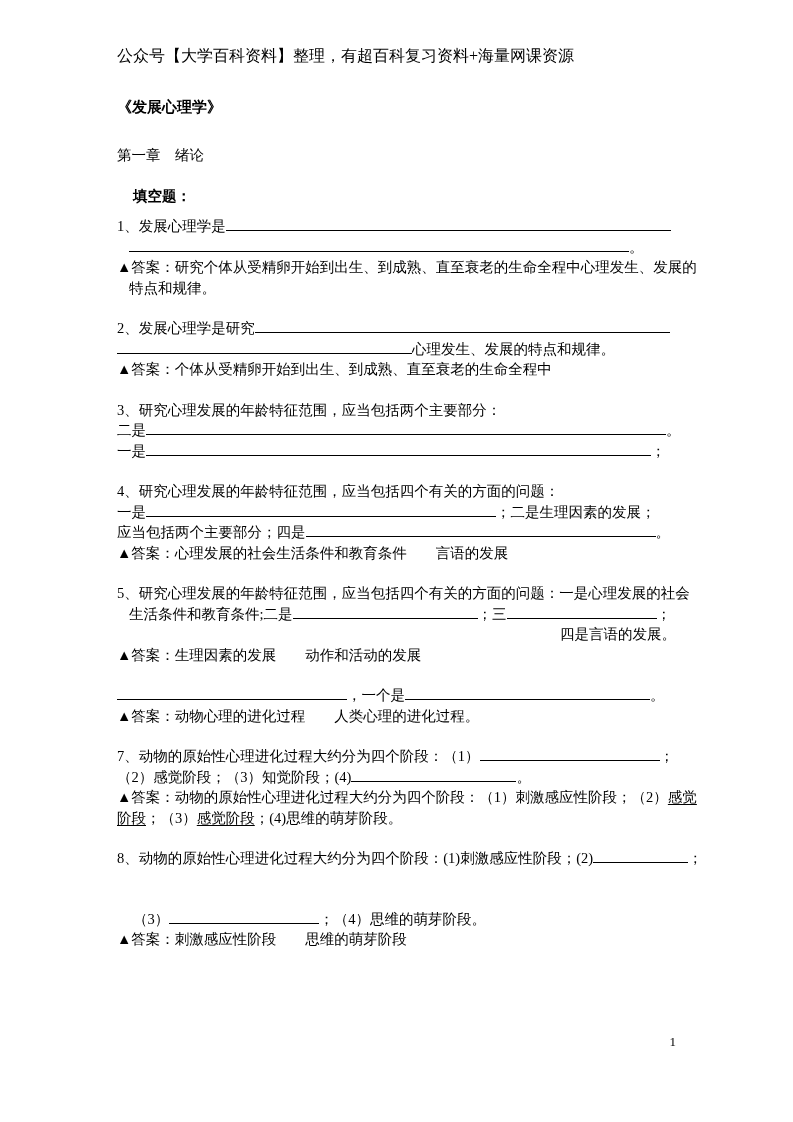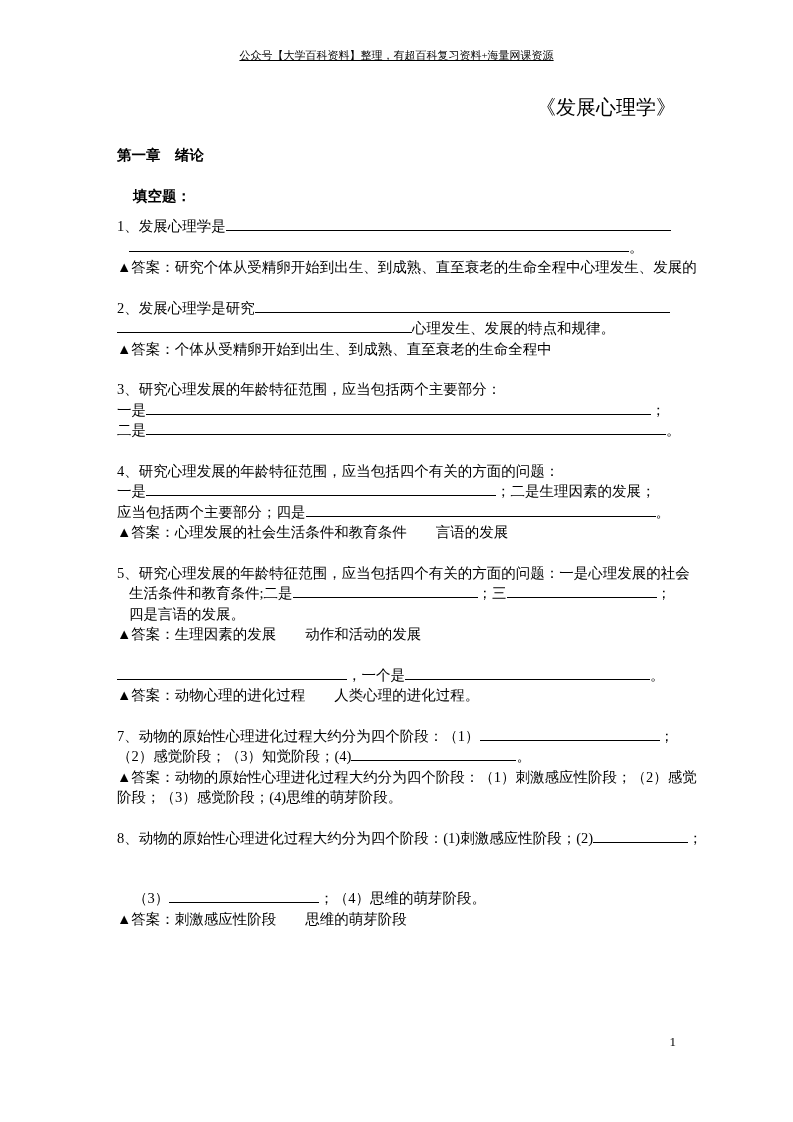--- a/index.html
+++ b/index.html
@@ -13,40 +13,39 @@
     height: 1122px;
     box-sizing: border-box;
     background: #ffffff;
     color: #000000;
     font-family: "Liberation Serif", "DejaVu Serif", serif;
     font-size: 14.5px;
     padding: 48px 117px 0 117px;
     overflow: hidden;
   }
   .doc-header {
-    text-align: center;
-    font-size: 11px;
+    text-align: left;
+    font-size: 16px;
     line-height: 15px;
-    text-decoration: underline;
   }
   .doc-title {
-    text-align: right;
-    font-size: 20px;
-    font-weight: 400;
+    text-align: left;
+    font-size: 15px;
+    font-weight: 700;
     margin: 30px 0 0 0;
     line-height: 28px;
   }
   .textbook-line {
     margin: 42px 0 0 0;
     line-height: 20.5px;
   }
   .bold { font-weight: bold; }
   .chapter {
     font-size: 14.5px;
-    font-weight: bold;
+    font-weight: normal;
     margin: 24px 0 0 0;
     line-height: 20.5px;
   }
   .section {
     font-size: 14.5px;
     font-weight: bold;
     margin: 20px 0 0 16px;
     line-height: 20.5px;
   }
   .questions { margin-top: 10px; }
@@ -55,20 +54,21 @@
     line-height: 20.5px;
     min-height: 20.5px;
     white-space: nowrap;
   }
   .blank {
     display: inline-block;
     height: 14px;
     border-bottom: 1px solid #000000;
   }
   .u {
+    text-decoration: underline;
     text-underline-offset: 2px;
   }
   .page-number {
     position: absolute;
     top: 1034px;
     right: 117px;
     font-size: 13px;
   }
 </style>
 </head>
@@ -77,41 +77,42 @@
 <div class="page">
   <div class="doc-header">公众号【大学百科资料】整理，有超百科复习资料+海量网课资源</div>
   <h1 class="doc-title">《发展心理学》</h1>
   <h2 class="chapter">第一章　绪论</h2>
   <h3 class="section">填空题：</h3>
   <div class="questions">
       <div class="question">
         <div class="qline"><span>1、发展心理学是</span><span class="blank" style="width: 445px;"></span></div>
         <div class="qline" style="padding-left: 12px;"><span class="blank" style="width: 500px;"></span><span>。</span></div>
         <div class="qline answer"><span>▲答案：研究个体从受精卵开始到出生、到成熟、直至衰老的生命全程中心理发生、发展的</span></div>
+        <div class="qline answer" style="padding-left: 12px;"><span>特点和规律。</span></div>
       </div>
       <div class="question">
         <div class="qline"><span>2、发展心理学是研究</span><span class="blank" style="width: 415px;"></span></div>
         <div class="qline"><span class="blank" style="width: 295px;"></span><span>心理发生、发展的特点和规律。</span></div>
         <div class="qline answer"><span>▲答案：个体从受精卵开始到出生、到成熟、直至衰老的生命全程中</span></div>
       </div>
       <div class="question">
         <div class="qline"><span>3、研究心理发展的年龄特征范围，应当包括两个主要部分：</span></div>
+        <div class="qline"><span>二是</span><span class="blank" style="width: 520px;"></span><span>。</span></div>
         <div class="qline"><span>一是</span><span class="blank" style="width: 505px;"></span><span>；</span></div>
-        <div class="qline"><span>二是</span><span class="blank" style="width: 520px;"></span><span>。</span></div>
       </div>
       <div class="question">
         <div class="qline"><span>4、研究心理发展的年龄特征范围，应当包括四个有关的方面的问题：</span></div>
         <div class="qline"><span>一是</span><span class="blank" style="width: 350px;"></span><span>；二是生理因素的发展；</span></div>
         <div class="qline"><span>应当包括两个主要部分；四是</span><span class="blank" style="width: 350px;"></span><span>。</span></div>
         <div class="qline answer"><span>▲答案：心理发展的社会生活条件和教育条件　　言语的发展</span></div>
       </div>
       <div class="question">
         <div class="qline"><span>5、研究心理发展的年龄特征范围，应当包括四个有关的方面的问题：一是心理发展的社会</span></div>
         <div class="qline" style="padding-left: 12px;"><span>生活条件和教育条件;二是</span><span class="blank" style="width: 185px;"></span><span>；三</span><span class="blank" style="width: 150px;"></span><span>；</span></div>
-        <div class="qline" style="padding-left: 12px;"><span>四是言语的发展。</span></div>
+        <div class="qline" style="padding-left: 12px; text-align: right;"><span>四是言语的发展。</span></div>
         <div class="qline answer"><span>▲答案：生理因素的发展　　动作和活动的发展</span></div>
       </div>
       <div class="question">
         <div class="qline"><span class="blank" style="width: 230px;"></span><span>，一个是</span><span class="blank" style="width: 245px;"></span><span>。</span></div>
         <div class="qline answer"><span>▲答案：动物心理的进化过程　　人类心理的进化过程。</span></div>
       </div>
       <div class="question">
         <div class="qline"><span>7、动物的原始性心理进化过程大约分为四个阶段：（1）</span><span class="blank" style="width: 180px;"></span><span>；</span></div>
         <div class="qline"><span>（2）感觉阶段；（3）知觉阶段；(4)</span><span class="blank" style="width: 165px;"></span><span>。</span></div>
         <div class="qline answer"><span>▲答案：动物的原始性心理进化过程大约分为四个阶段：（1）刺激感应性阶段；（2）</span><span class="u">感觉</span></div>

